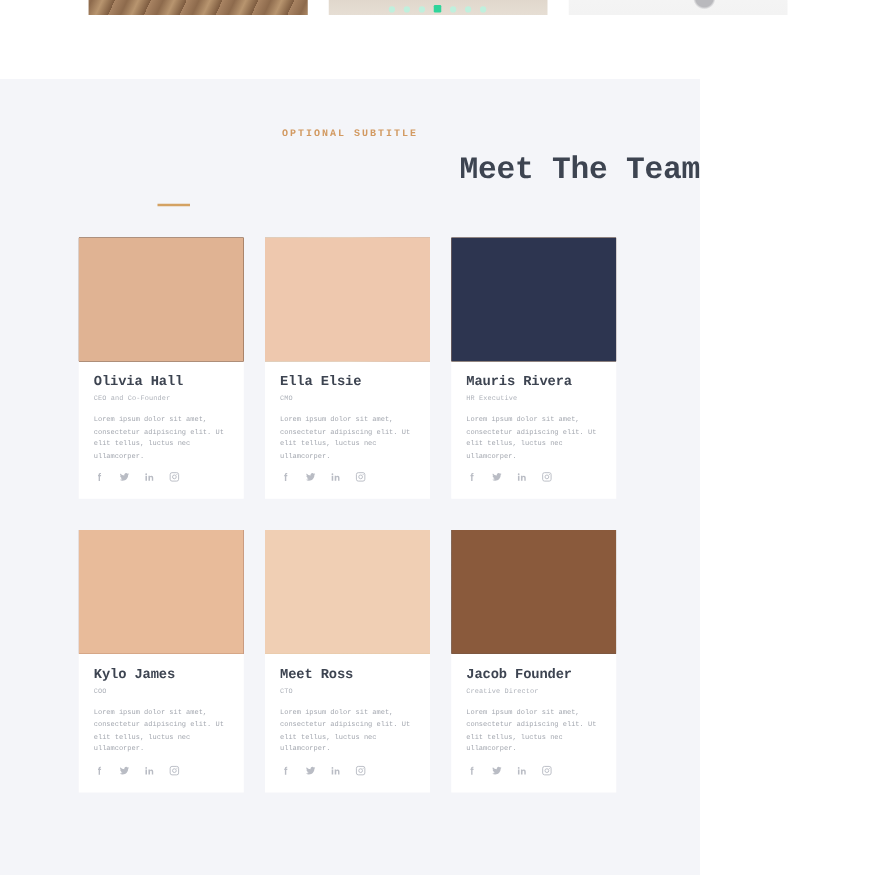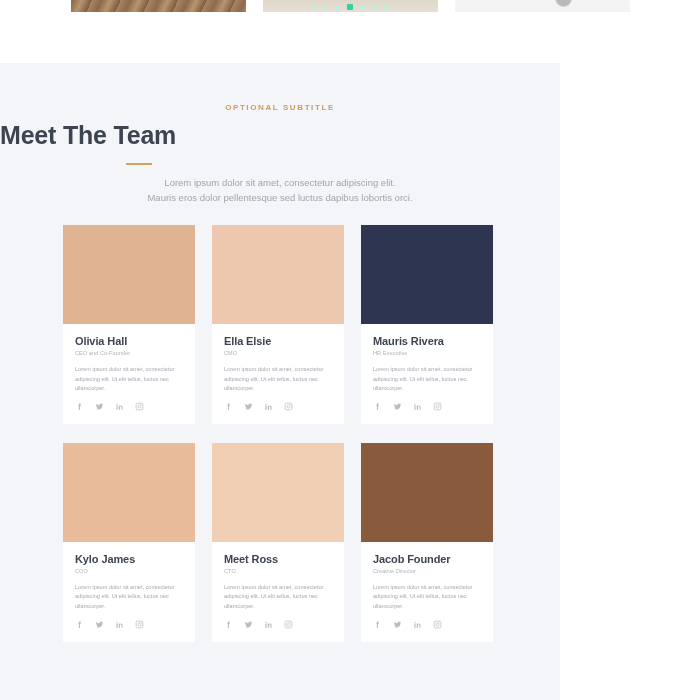--- a/index.html
+++ b/index.html
@@ -70,33 +70,34 @@
     border-radius: 1px;
     background: #2fd49a;
   }
 
   
   .team-section {
     width: 560px;
     height: 637px;
     background: #f4f5f9;
     padding-top: 40px;
+    font-family: Liberation Mono, monospace;
   }
 
   .subtitle {
     text-align: center;
     font-size: 8px;
     font-weight: bold;
     letter-spacing: 1.6px;
     color: #d29a62;
     text-transform: uppercase;
   }
 
   .page-title {
-    text-align: left;
+    text-align: right;
     font-size: 25px;
     font-weight: bold;
     color: #3d4451;
     margin-top: 9px;
     letter-spacing: -0.2px;
   }
 
   .divider-row {
     width: 700px;
     margin-top: 13px;
@@ -111,25 +112,25 @@
   .lead {
     margin-top: 10px;
     text-align: center;
     font-size: 9.5px;
     line-height: 15px;
     color: #a0a4ad;
   }
 
   
   .team-grid {
-    margin: 20px auto 0;
+    margin: 25px auto 0;
     width: 434px;
     display: grid;
     grid-template-columns: repeat(3, 132px);
-    gap: 19px 17px;
+    gap: 25px 17px;
   }
 
   .member-card {
     background: #ffffff;
     width: 132px;
     overflow: hidden;
   }
   .member-photo {
     width: 132px;
     height: 99px;
@@ -242,24 +243,20 @@
 <div class="team-section">
 
   <div class="subtitle">OPTIONAL SUBTITLE</div>
 
   <h1 class="page-title">Meet The Team</h1>
 
   <div class="divider-row">
     <div class="divider"></div>
   </div>
 
-  <div class="lead">
-    <div>Lorem ipsum dolor sit amet, consectetur adipiscing elit.</div>
-    <div>Mauris eros dolor pellentesque sed luctus dapibus lobortis orci.</div>
-  </div>
 
   <div class="team-grid" id="team-grid">
       <div class="member-card">
         <div class="member-photo photo-olivia"></div>
         <div class="member-body">
           <div class="member-name">Olivia Hall</div>
           <div class="member-role">CEO and Co-Founder</div>
           <div class="member-bio">Lorem ipsum dolor sit amet, consectetur adipiscing elit. Ut elit tellus, luctus nec ullamcorper.</div>
           <div class="social-row">
             <span class="social-icon">

